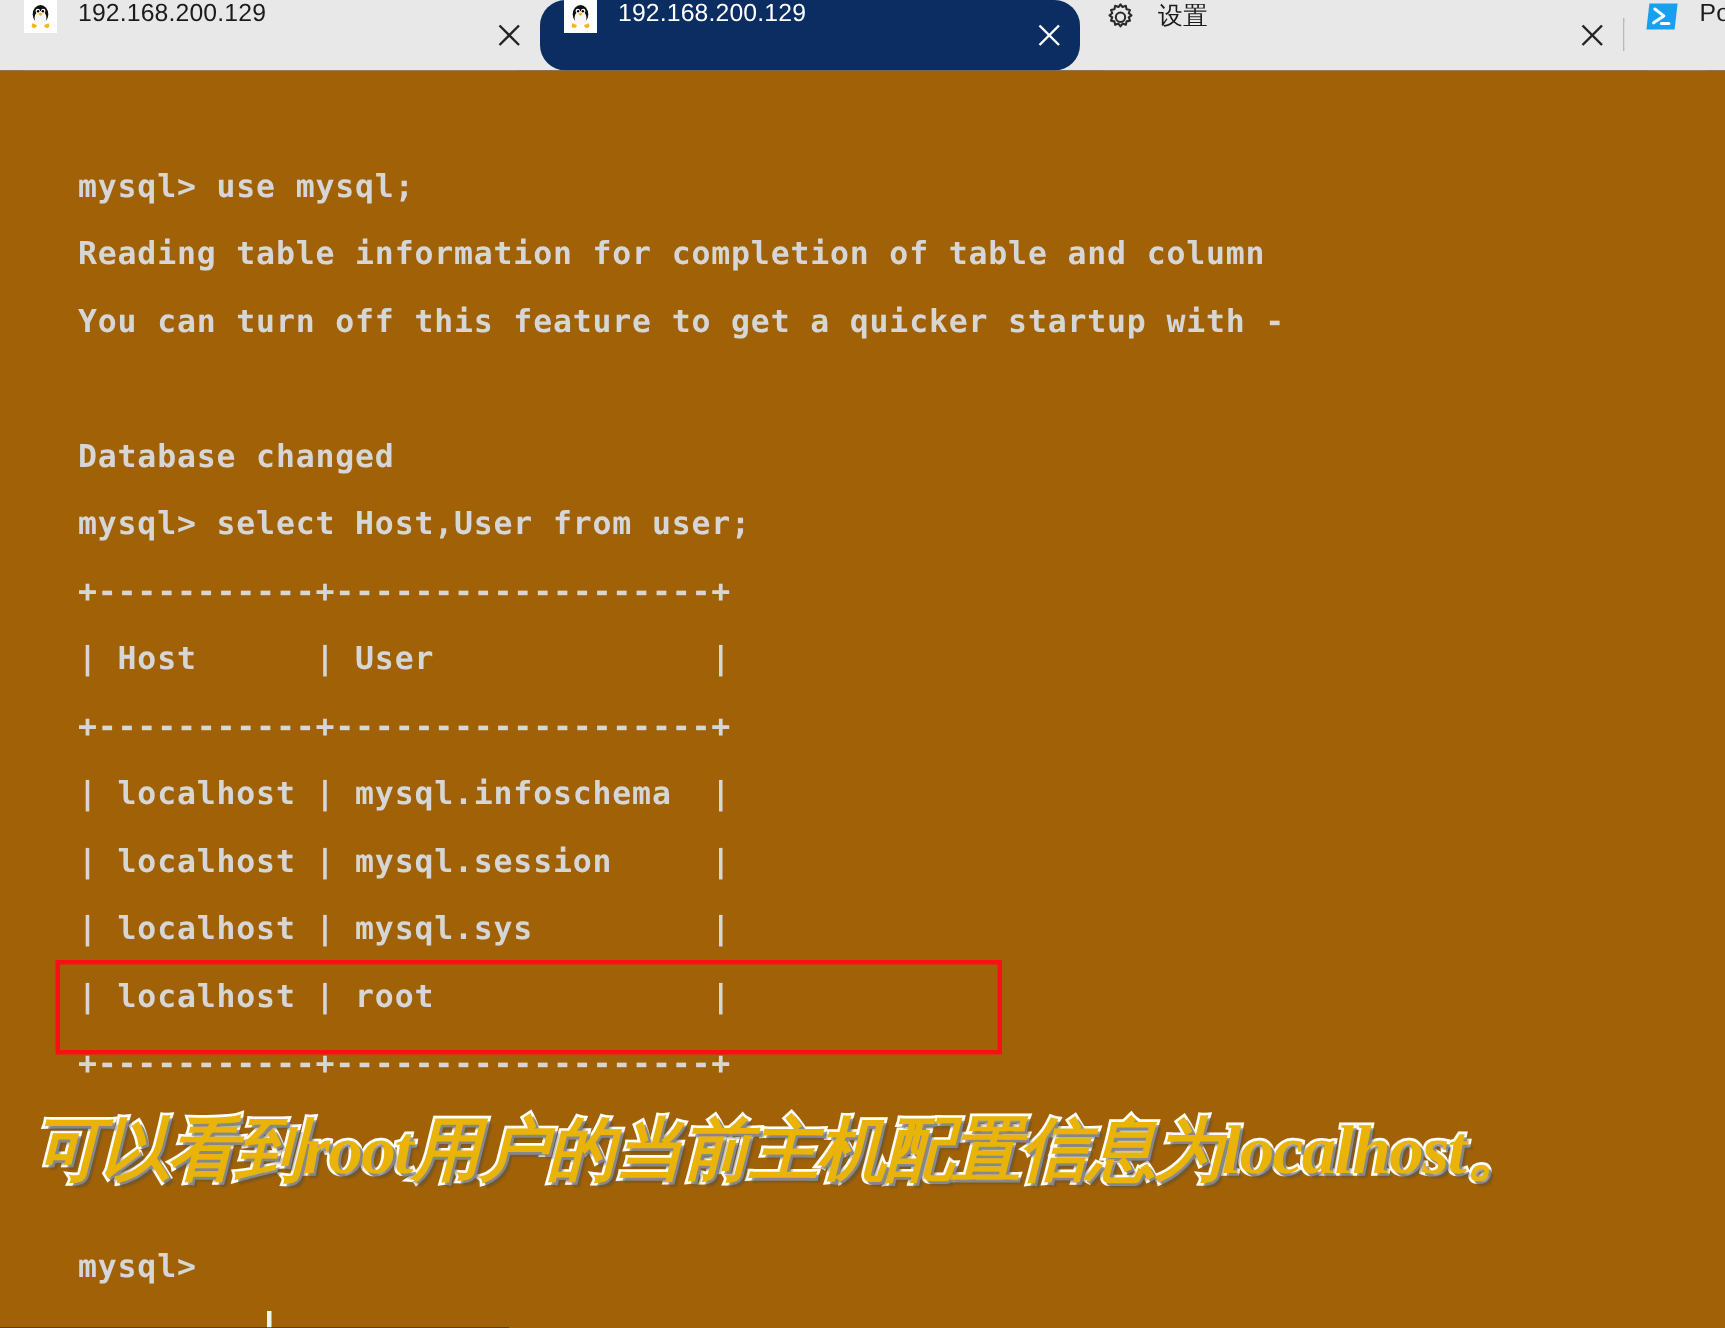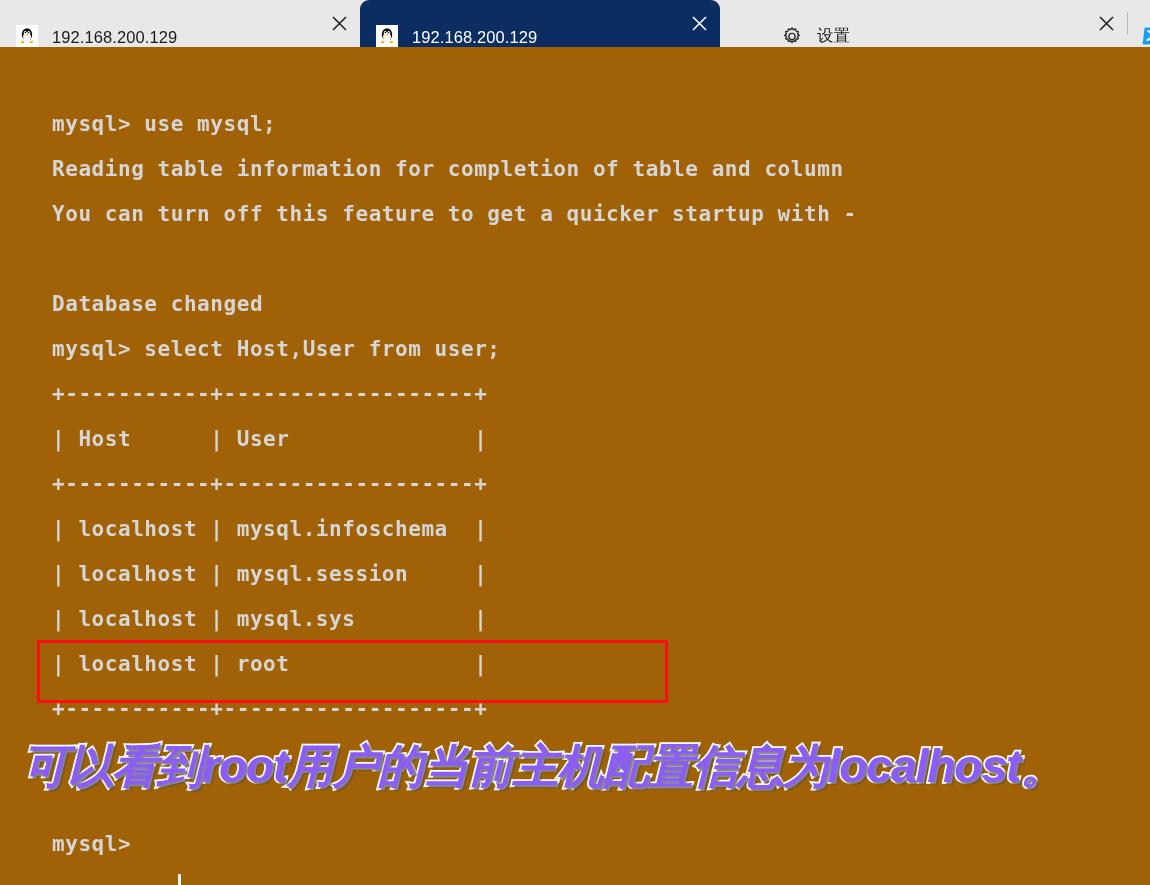--- a/index.html
+++ b/index.html
@@ -28,26 +28,27 @@
     background: #e8e8e8;
     display: flex;
     align-items: flex-end;
     overflow: hidden;
   }
 
   .tab {
     position: relative;
     height: 47px;
     display: flex;
-    align-items: flex-end;
+    align-items: flex-start;
     padding: 0 0 0 16px;
     background: #e8e8e8;
     border-top-left-radius: 9px;
     border-top-right-radius: 9px;
     flex: 0 0 auto;
+    border-radius: 17px;
   }
   .tab.active {
     background: #0b2d62;
   }
 
   .tab-icon {
     width: 22px; height: 22px;
     flex: 0 0 auto;
     display: flex;
     align-items: center;
@@ -134,25 +135,25 @@
     height: 63px;
     border: 3px solid #fb0f14;
     background: transparent;
   }
 
   
   .annotation {
     position: absolute;
     left: 22px;
     top: 736px;
-    font-family: Liberation Sans, sans-serif;
+    font-family: Liberation Serif, serif;
     font-size: 46px;
     font-weight: bold;
     font-style: italic;
-    color: #8b5cf6;
+    color: #eab308;
     white-space: nowrap;
     letter-spacing: -1px;
     -webkit-text-stroke: 3.5px #ffffff;
     paint-order: stroke fill;
     text-shadow:
       2px 2px 0 rgba(90,90,90,0.55),
       3px 3px 1px rgba(70,70,70,0.35);
   }
 </style>
 </head>
@@ -205,21 +206,21 @@
       <span class="tab-title">192.168.200.129</span>
       <span class="tab-spacer-flex" style="background:transparent;"></span>
       <span class="tab-close">
         <svg width="17" height="17" viewBox="0 0 17 17">
           <line class="xline" x1="2" y1="2" x2="15" y2="15"></line>
           <line class="xline" x1="15" y1="2" x2="2" y2="15"></line>
         </svg>
       </span>
     </div>
 
-    <div class="tab" style="width:362px;margin-left:45px;">
+    <div class="tab" style="width:362px;">
       <span class="tab-icon">
         <svg width="23" height="23" viewBox="0 0 24 24">
           <g fill="none" stroke="#2b2b2b" stroke-width="1.5">
             <circle cx="12" cy="12" r="3.4"></circle>
             <path d="M12 2.6 l1.5 2.0 2.4 -0.9 0.5 2.5 2.5 0.5 -0.9 2.4 2.0 1.5 -2.0 1.5 0.9 2.4 -2.5 0.5 -0.5 2.5 -2.4 -0.9 -1.5 2.0 -1.5 -2.0 -2.4 0.9 -0.5 -2.5 -2.5 -0.5 0.9 -2.4 -2.0 -1.5 2.0 -1.5 -0.9 -2.4 2.5 -0.5 0.5 -2.5 2.4 0.9 z" stroke-linejoin="round"></path>
           </g>
         </svg>
       </span>
       <span class="tab-title">设置</span>
       <span class="tab-spacer-flex" style="background:transparent;"></span>

